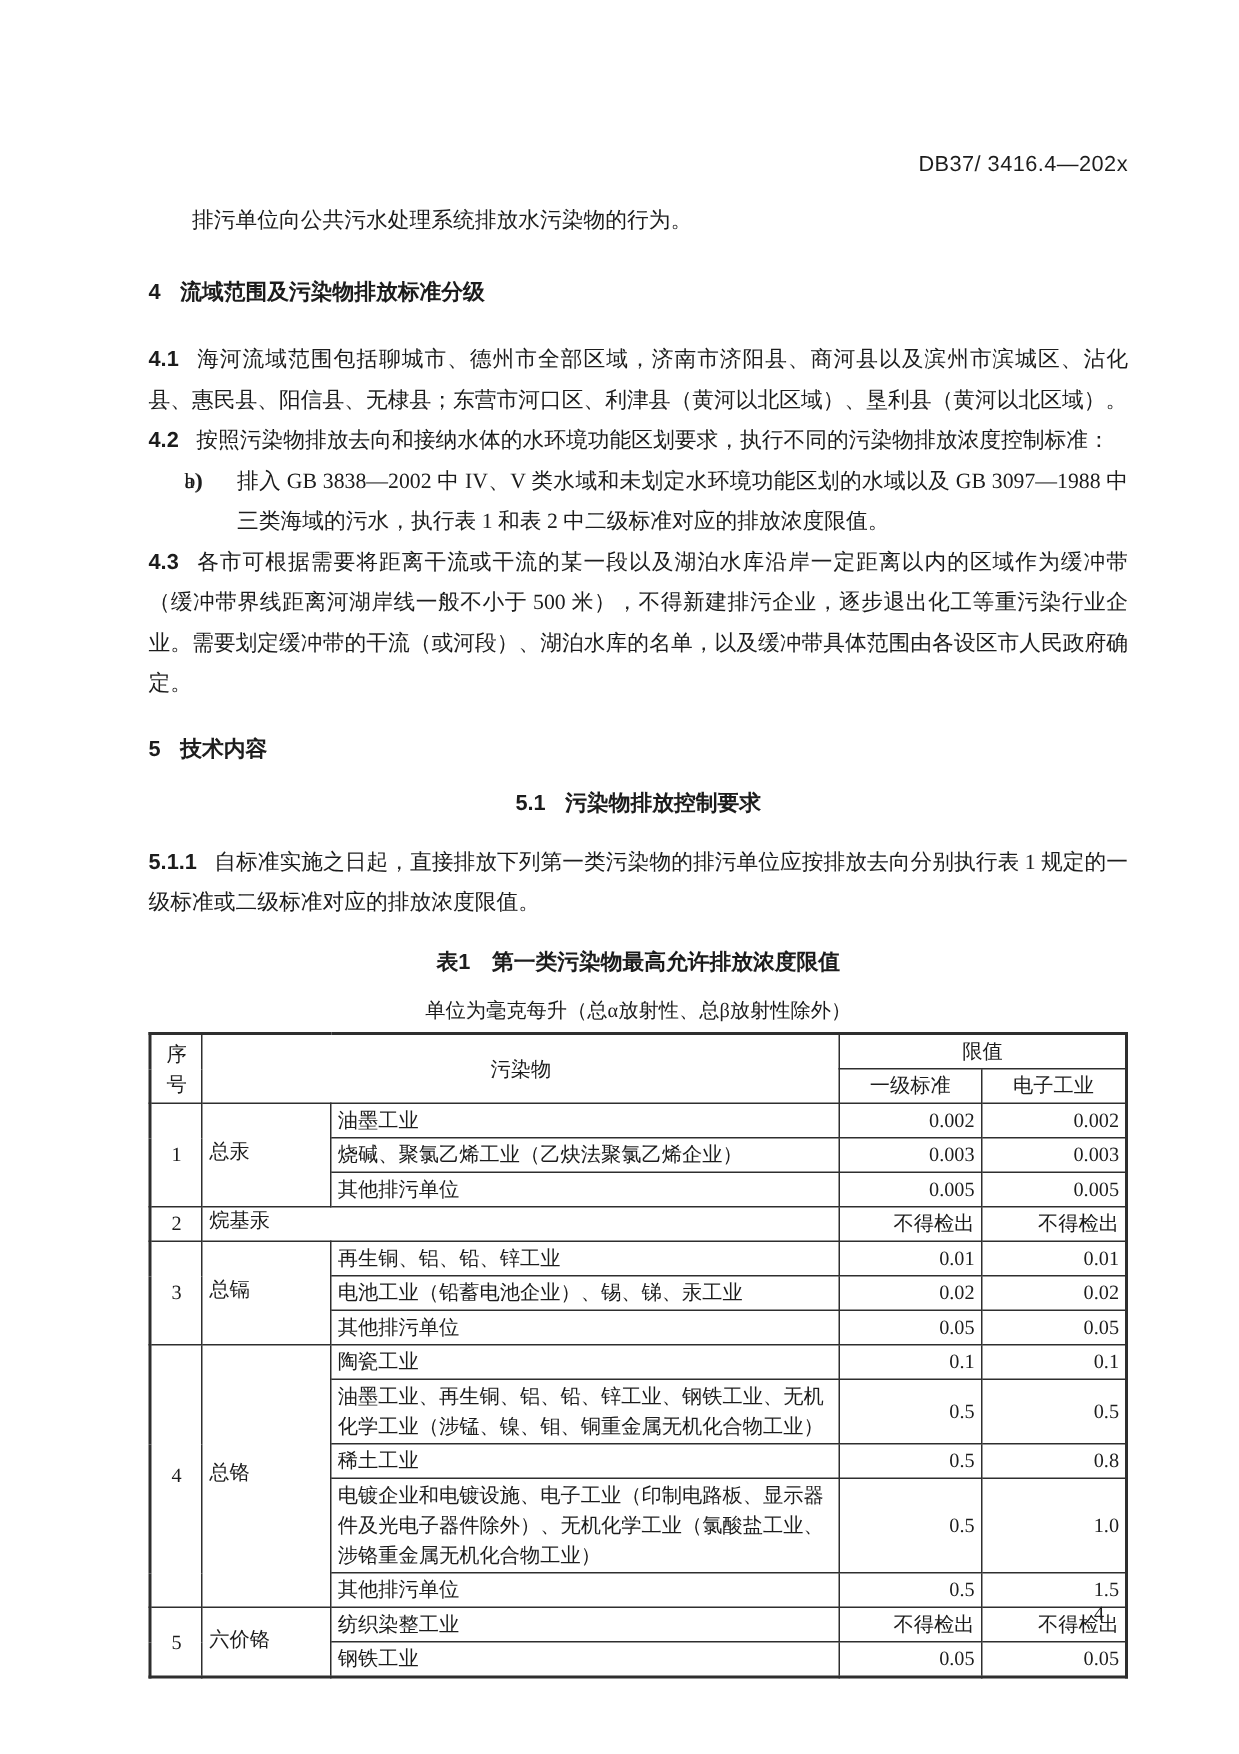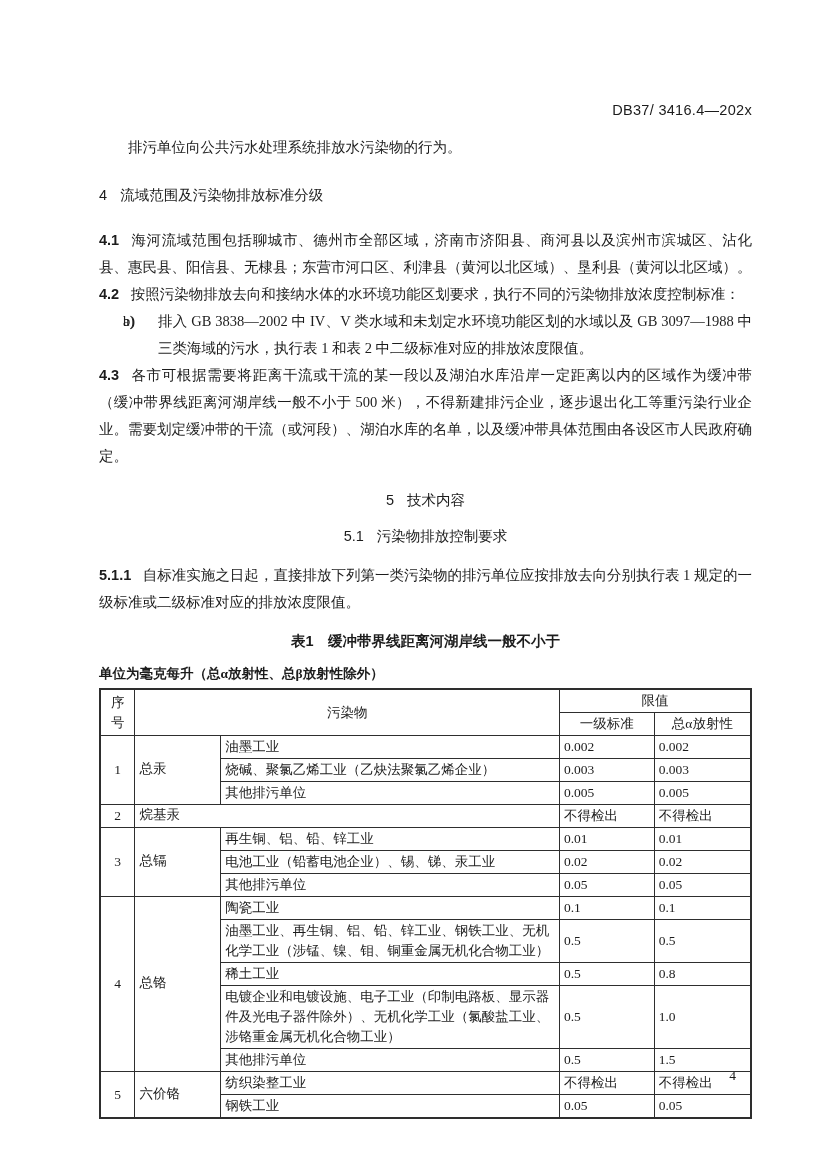--- a/index.html
+++ b/index.html
@@ -28,26 +28,26 @@
     letter-spacing: 0.3px;
     margin-bottom: 16px;
   }
   p.body-par {
     line-height: 27px;
     text-align: justify;
   }
   .indent2 { text-indent: 2em; }
   .sec-heading {
     font-family: "Liberation Sans", "DejaVu Sans", sans-serif;
-    font-weight: normal;
+    font-weight: bold;
     font-size: 14.5px;
     line-height: 20px;
   }
   .h4 { margin: 24px 0 22px 0; }
-  .h5 { margin: 20px 0 16px 0; text-align: center; }
+  .h5 { margin: 20px 0 16px 0; }
   .h51 { margin: 0 0 16px 0; text-align: center; }
   .sec-heading .sec-no { margin-right: 0.9em; }
   .clause-no {
     font-family: "Liberation Sans", "DejaVu Sans", sans-serif;
     font-weight: bold;
     margin-right: 0.8em;
   }
   .item {
     position: relative;
     padding-left: 59px;
@@ -61,43 +61,42 @@
   }
   .table-caption {
     text-align: center;
     font-family: "Liberation Sans", "DejaVu Sans", sans-serif;
     font-weight: bold;
     font-size: 14.5px;
     margin: 16px 0 14px 0;
   }
   .table-caption .cap-label { margin-right: 1em; }
   .unit-note {
-    text-align: left;
+    text-align: center;
     font-size: 13.5px;
     margin-bottom: 5px;
-    font-weight: bold;
   }
   table.limits {
     border-collapse: collapse;
     width: 653px;
     font-size: 13.5px;
     border: 2px solid #2e2e2e;
   }
   table.limits th, table.limits td {
     border: 1px solid #2e2e2e;
     font-weight: normal;
     line-height: 20px;
     padding: 1px 4px;
     height: 22px;
   }
   table.limits th { text-align: center; }
   td.c-no { text-align: center; }
   td.c-name { text-align: left; padding-left: 9px; font-family: Liberation Mono, monospace; }
   td.c-ind { text-align: left; padding-left: 10px; }
-  td.c-val { text-align: left; }
+  td.c-val { text-align: right; }
   .page-number {
     position: absolute;
     top: 1068px;
     right: 90px;
     font-size: 13.5px;
   }
 </style>
 </head>
 <body>
 
@@ -138,42 +137,42 @@
 
     <div class="sec-heading h51">
       <span class="sec-no">5.1</span><span>污染物排放控制要求</span>
     </div>
 
     <p class="body-par">
       <span class="clause-no">5.1.1</span><span>自标准实施之日起，直接排放下列第一类污染物的排污单位应按排放去向分别执行表 1 规定的一级标准或二级标准对应的排放浓度限值。</span>
     </p>
 
     <div class="table-caption">
-      <span class="cap-label">表1</span><span>缓冲带界线距离河湖岸线一般不小于</span>
+      <span class="cap-label">表1</span><span>第一类污染物最高允许排放浓度限值</span>
     </div>
 
     <div class="unit-note">单位为毫克每升（总α放射性、总β放射性除外）</div>
 
     <table class="limits">
       <colgroup>
         <col style="width:35px">
         <col style="width:86px">
         <col style="width:340px">
         <col style="width:95px">
         <col style="width:97px">
       </colgroup>
       <thead>
         <tr>
           <th rowspan="2">序号</th>
           <th rowspan="2" colspan="2">污染物</th>
           <th colspan="2">限值</th>
         </tr>
         <tr>
           <th>一级标准</th>
-          <th>总α放射性</th>
+          <th>电子工业</th>
         </tr>
       </thead>
       <tbody>
         <tr>
           <td class="c-no" rowspan="3">1</td>
           <td class="c-name" rowspan="3">总汞</td>
           <td class="c-ind">油墨工业</td>
           <td class="c-val">0.002</td>
           <td class="c-val">0.002</td>
         </tr>

